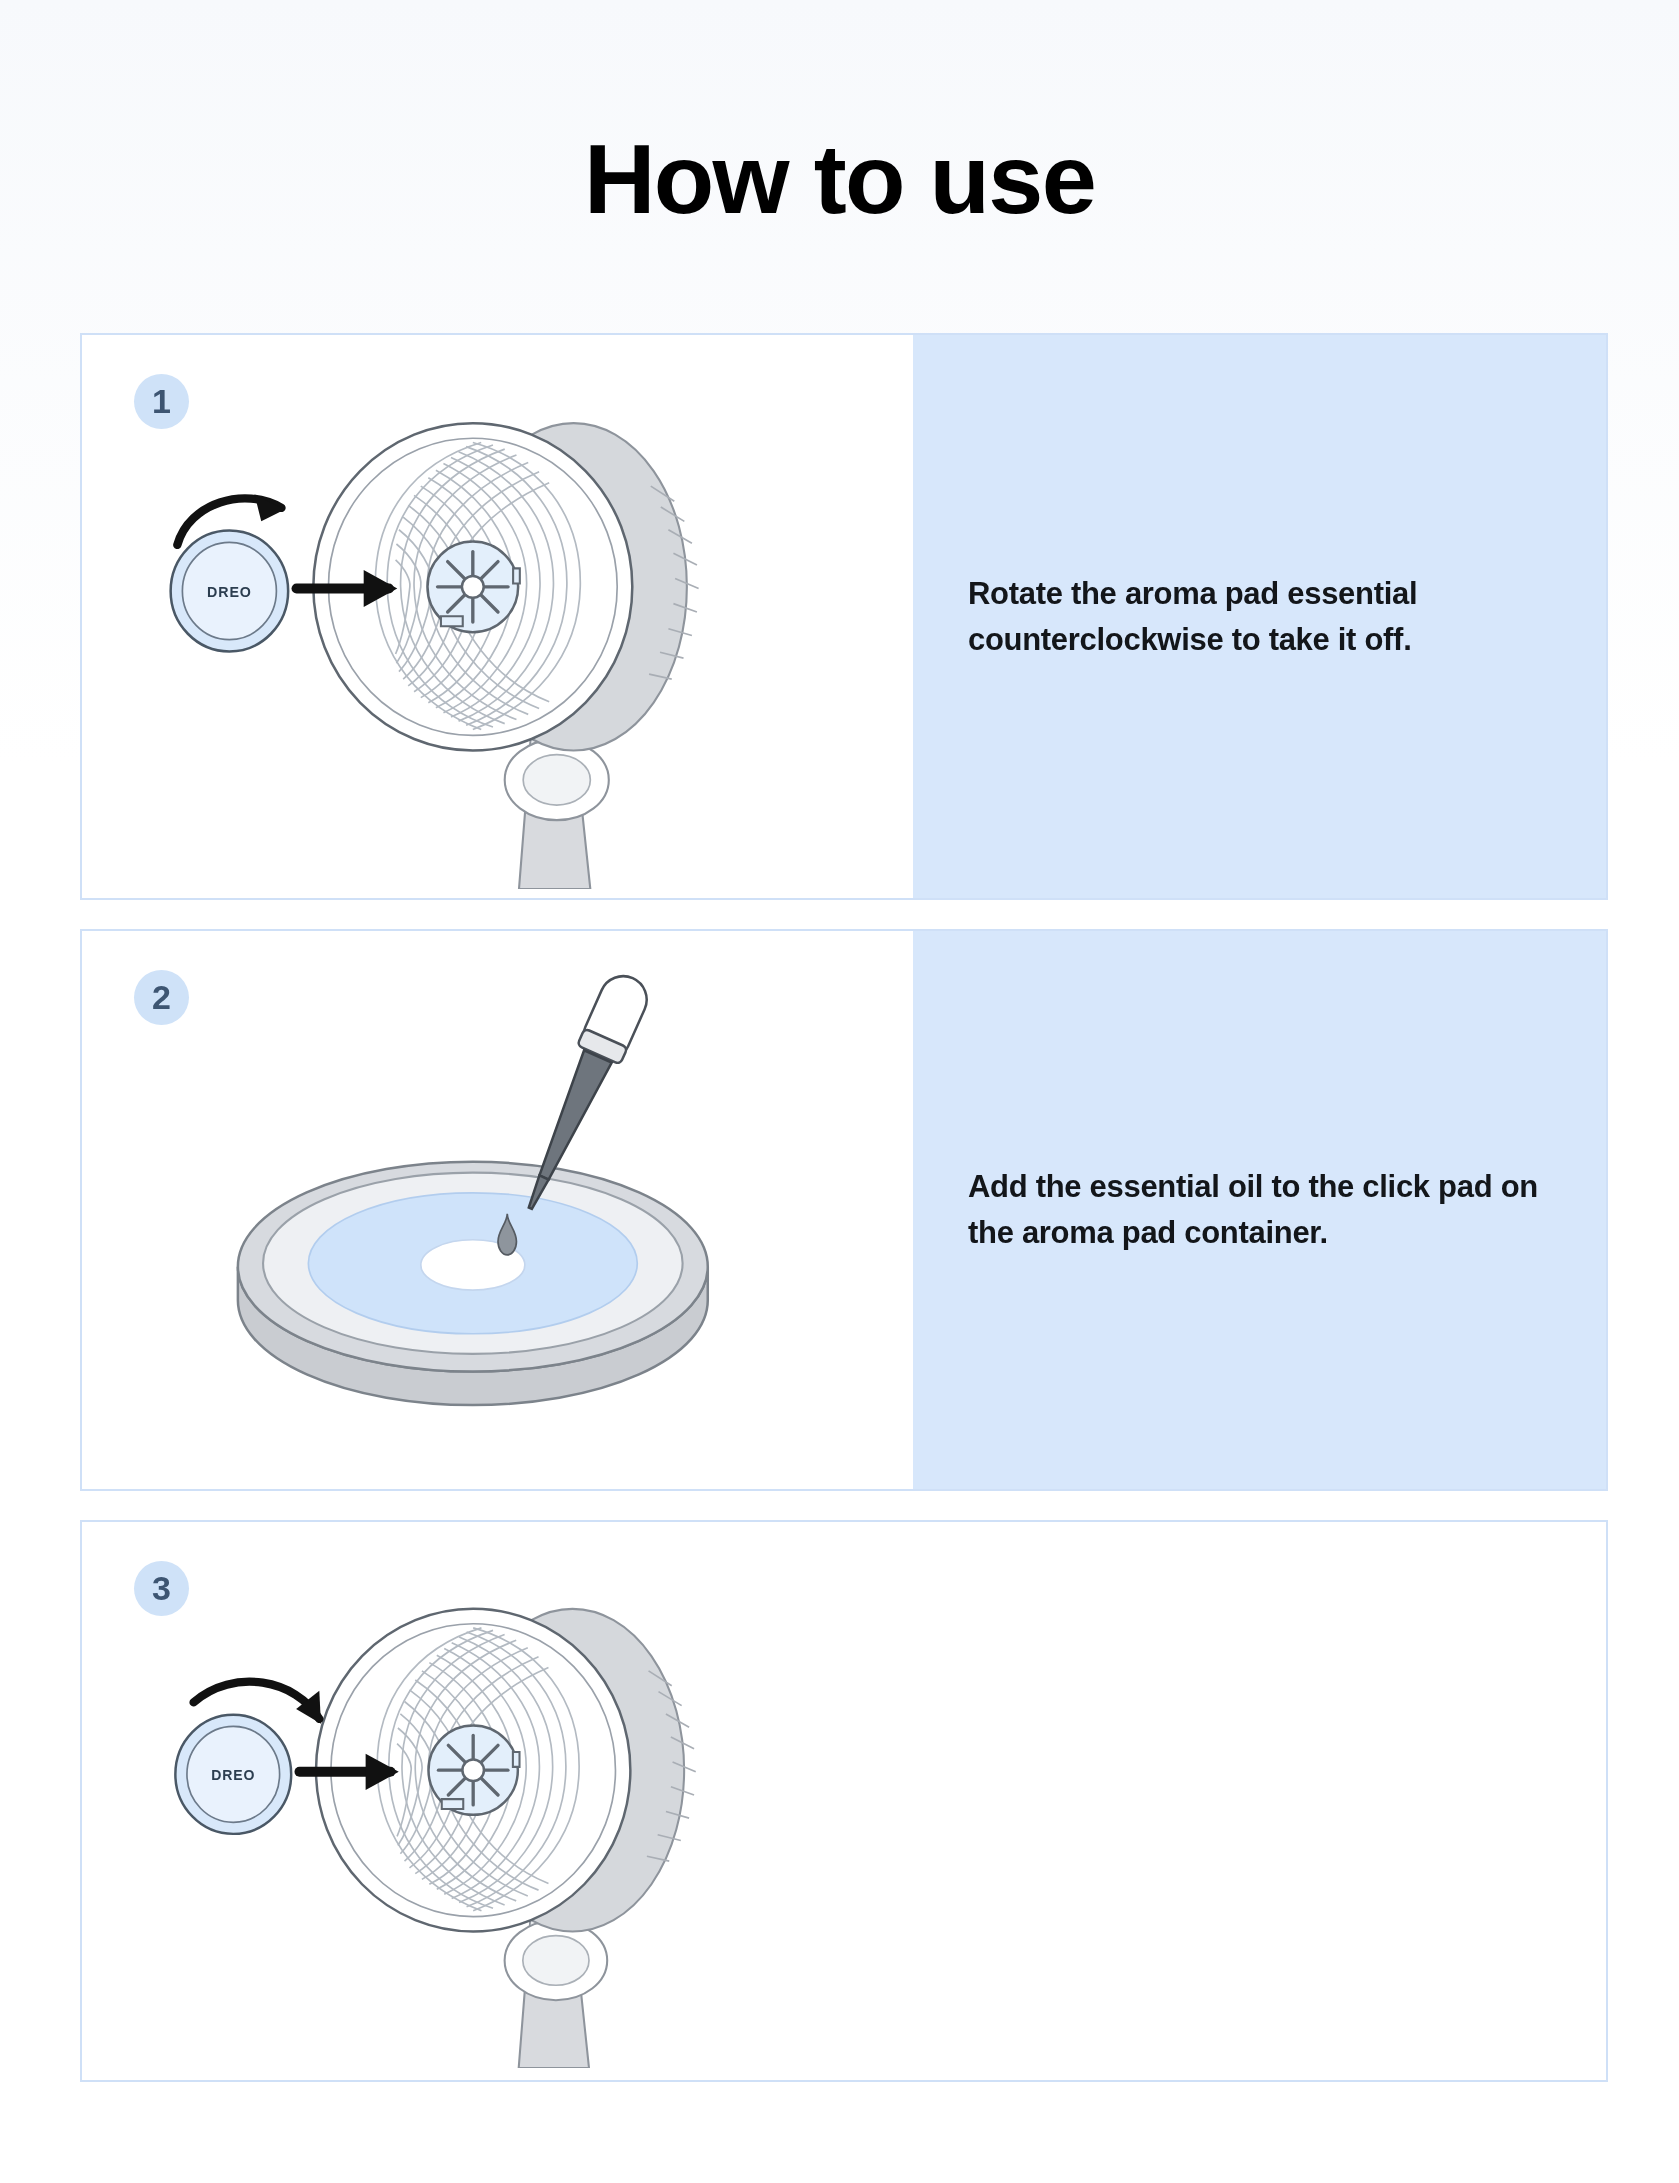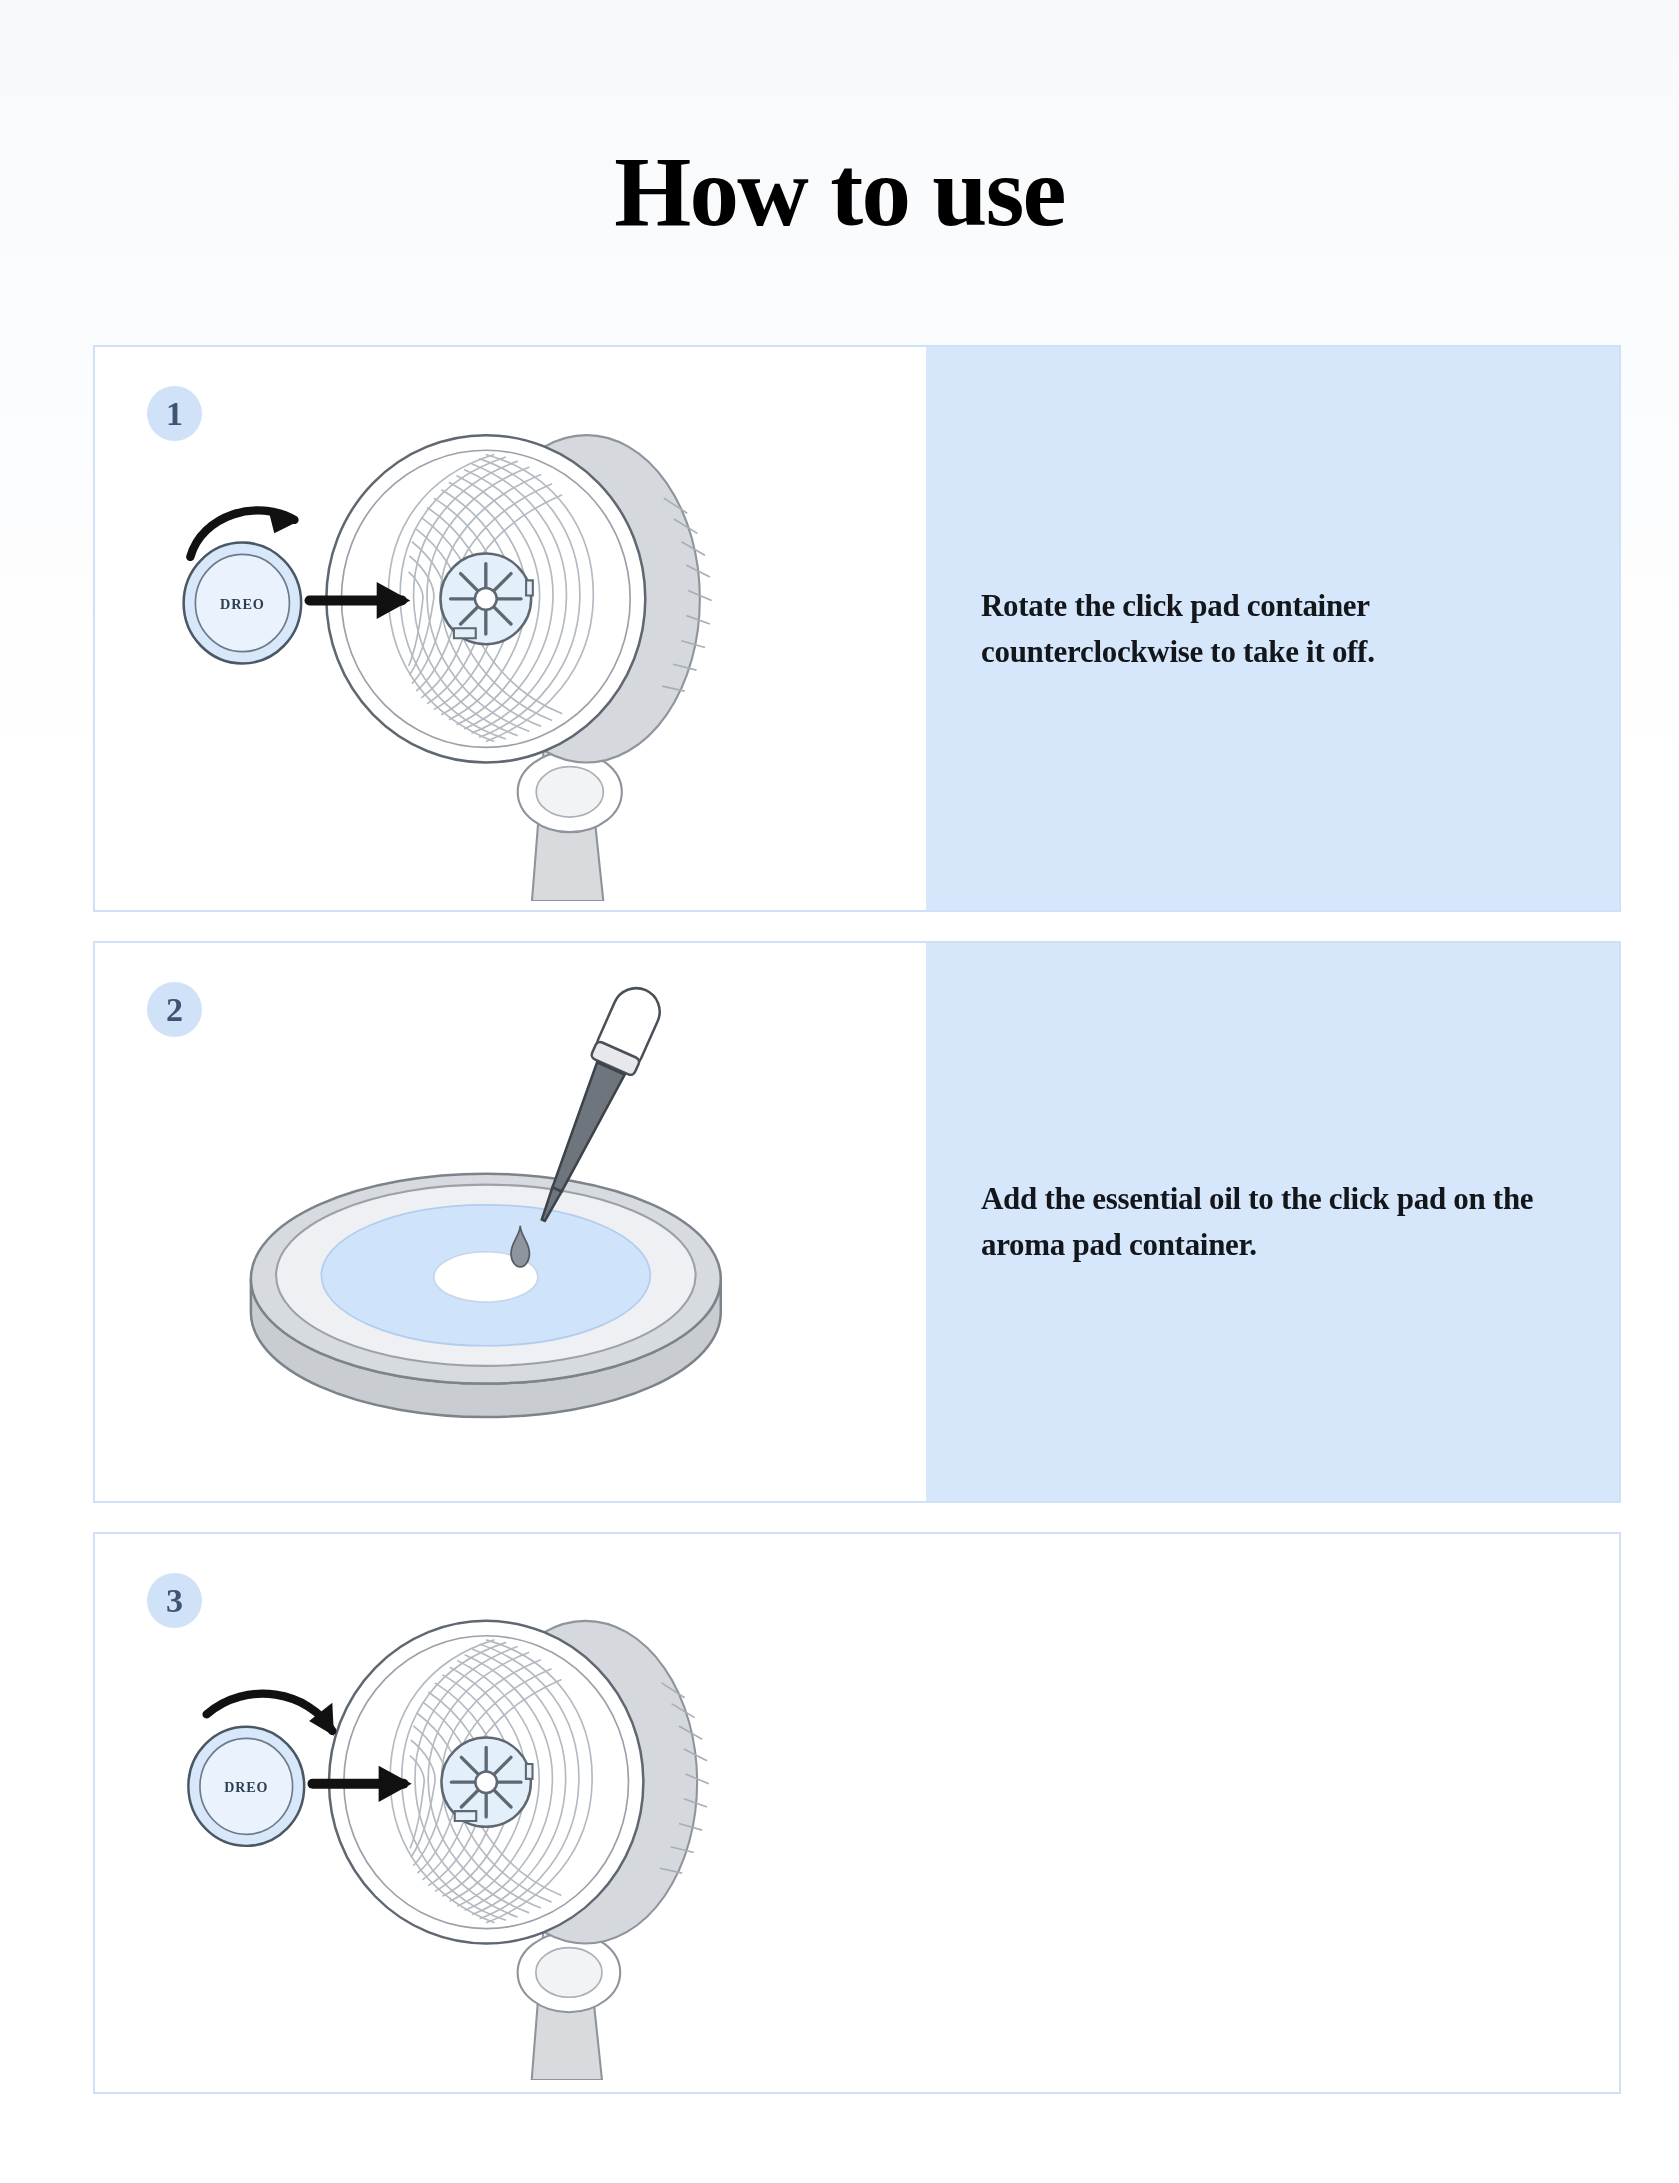--- a/index.html
+++ b/index.html
@@ -14,23 +14,22 @@
     color: #1b1b1b;
     overflow: hidden;
     position: relative;
     background: linear-gradient(180deg, #f7f9fc 0%, #ffffff 35%, #ffffff 100%);
   }
 
   .page {
     width: 1679px;
     height: 1706px;
     box-sizing: border-box;
-    padding: 17px;
+    padding: 4px;
     position: relative;
-    font-family: Liberation Serif, serif;
   }
 
   .page-title {
     text-align: center;
     font-size: 99px;
     font-weight: 700;
     letter-spacing: -1.7px;
     margin: 0;
     padding-top: 118px;
     color: #000000;
@@ -186,21 +185,21 @@
           <text class="dreo-label" x="110" y="312" text-anchor="middle">DREO</text>
 
           <path d="M48 250 C62 200 128 180 172 206" fill="none" stroke="#111111" stroke-width="10" stroke-linecap="round"></path>
           <path d="M176 208 L140 190 L148 222 Z" fill="#111111"></path>
 
           <line x1="190" y1="302" x2="300" y2="302" stroke="#111111" stroke-width="12" stroke-linecap="round"></line>
           <path d="M310 302 L270 280 L270 324 Z" fill="#111111"></path>
         </svg>
       </div>
       <div class="step-text-panel">
-        <div class="step-text">Rotate the click pad container counterclockwise to take it off.</div>
+        <div class="step-text">Rotate the aroma pad essential counterclockwise to take it off.</div>
       </div>
     </div>
 
     <div class="step step-2">
       <div class="step-illus">
         <div class="step-badge">2</div>
 
         <svg class="illus-svg" width="722" height="537" viewBox="0 0 860 640">
 
           <path d="M120 400 A 280 125 0 0 0 680 400 L680 440 A 280 125 0 0 1 120 440 Z" fill="#c9ccd1" stroke="#7c838b" stroke-width="3"></path>

